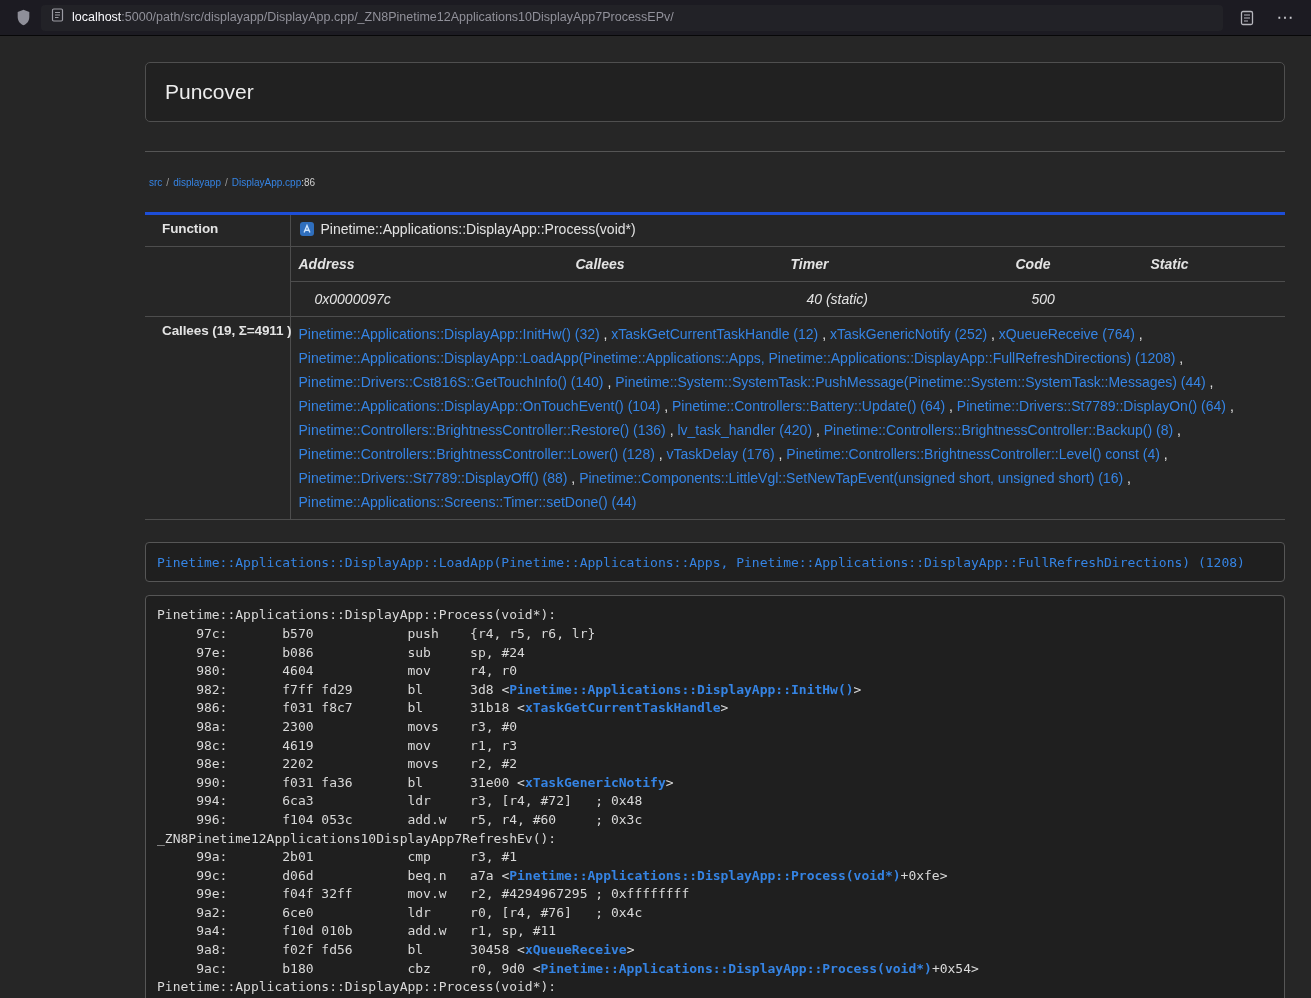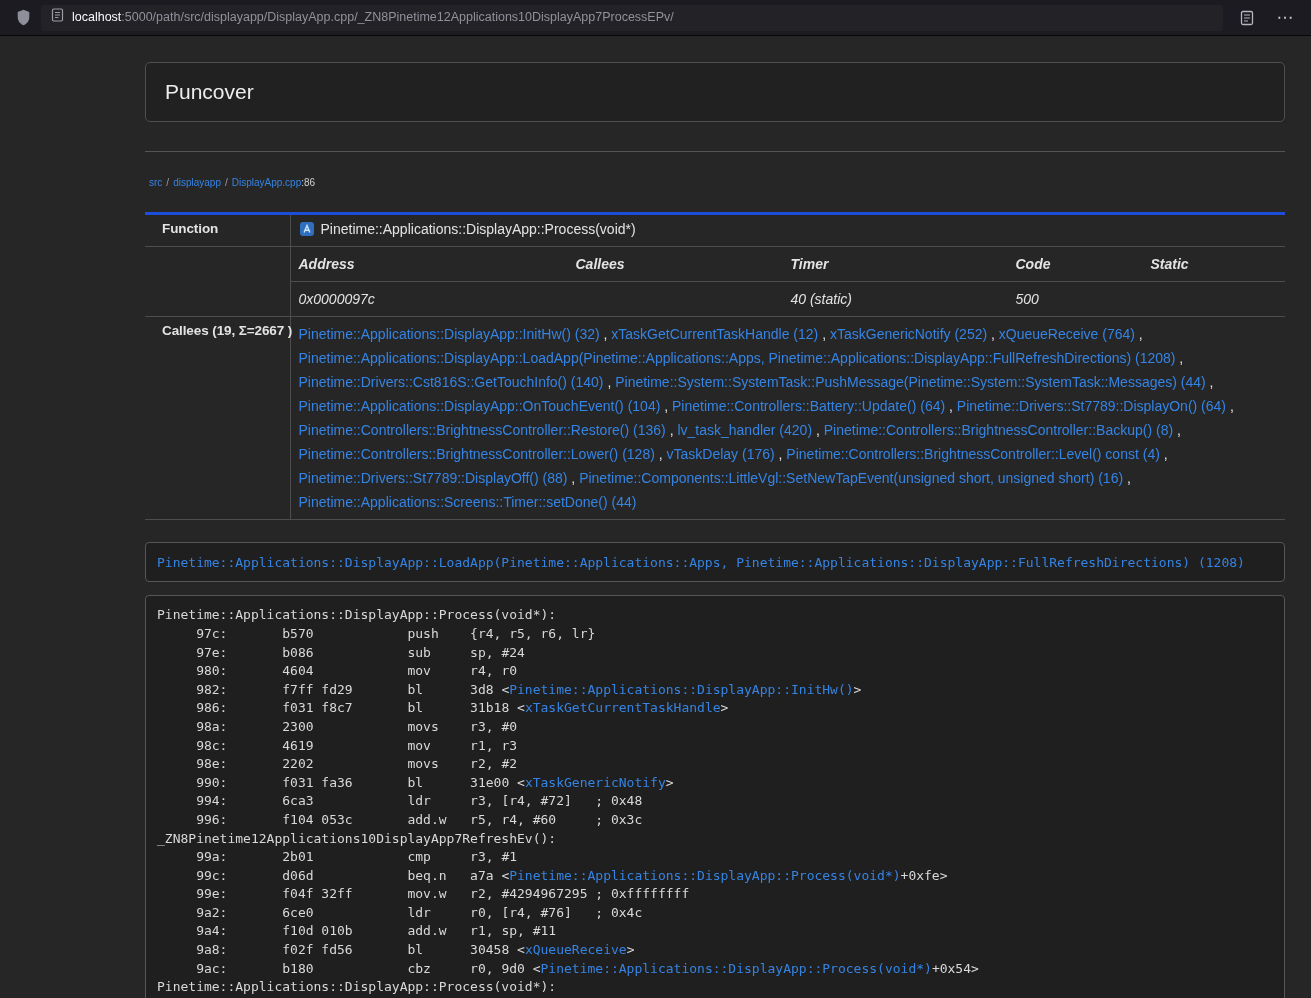--- a/index.html
+++ b/index.html
@@ -50,40 +50,40 @@
   }
   th.lcol {
     font-weight: bold; font-size: 13.5px; letter-spacing: -0.1px;
     padding: 4px 4px 4px 17px; border-right: 1px solid #4d4d4d; white-space: nowrap;
   }
   td.vcol { padding: 4px 8px; }
   td.nopad { padding: 0; }
 
   table.ntable { width: 100%; border-collapse: collapse; table-layout: fixed; font-style: italic; }
   .ntable th { font-weight: bold; padding: 7px 8px; border-bottom: 1px solid #4d4d4d; text-align: left; }
-  .ntable td { padding: 7px 8px; }
+  .ntable td { padding: 7px 24px; }
 
   td.callees { line-height: 24px; padding: 5px 8px; }
   td.callees a { white-space: nowrap; }
 
   .micon { display: inline-block; vertical-align: -3px; margin-right: 6px; }
 
   .panel {
     margin-top: 22px; background: #1f1f1f; border: 1px solid #565656;
     border-radius: 4px; padding: 9px 11px;
   }
   .panel a { font-family: "DejaVu Sans Mono", monospace; font-size: 13px; line-height: 18px; }
 
   pre.code {
     margin: 13px 0 0; background: #1f1f1f; border: 1px solid #565656;
     border-radius: 4px; padding: 10px 11px;
     font-family: "DejaVu Sans Mono", monospace; font-size: 13px; line-height: 18.6px;
     color: #d9d9d9; white-space: pre; tab-size: 8; -moz-tab-size: 8; overflow: hidden;
   }
-  pre.code a { color: #3584e4; }
+  pre.code a { color: #3584e4; font-weight: bold; }
 </style>
 </head>
 <body>
 
 <div class="chrome">
   <span class="shield">
     <svg width="15" height="17" viewBox="0 0 16 18">
         <path d="M8 0.8 L14.2 3 V8.2 C14.2 12.8 11.6 15.9 8 17.2 C4.4 15.9 1.8 12.8 1.8 8.2 V3 Z" fill="#8f8f99"></path>
       </svg>
   </span>
@@ -158,21 +158,21 @@
                 <td></td>
                 <td>40 (static)</td>
                 <td>500</td>
                 <td></td>
               </tr>
             </tbody>
           </table>
         </td>
       </tr>
       <tr>
-        <th class="lcol">Callees (19, Σ=2667 )</th>
+        <th class="lcol">Callees (19, Σ=4911 )</th>
         <td class="vcol callees"><a href="#">Pinetime::Applications::DisplayApp::InitHw() (32)</a> , <a href="#">xTaskGetCurrentTaskHandle (12)</a> , <a href="#">xTaskGenericNotify (252)</a> , <a href="#">xQueueReceive (764)</a> , <a href="#">Pinetime::Applications::DisplayApp::LoadApp(Pinetime::Applications::Apps, Pinetime::Applications::DisplayApp::FullRefreshDirections) (1208)</a> , <a href="#">Pinetime::Drivers::Cst816S::GetTouchInfo() (140)</a> , <a href="#">Pinetime::System::SystemTask::PushMessage(Pinetime::System::SystemTask::Messages) (44)</a> , <a href="#">Pinetime::Applications::DisplayApp::OnTouchEvent() (104)</a> , <a href="#">Pinetime::Controllers::Battery::Update() (64)</a> , <a href="#">Pinetime::Drivers::St7789::DisplayOn() (64)</a> , <a href="#">Pinetime::Controllers::BrightnessController::Restore() (136)</a> , <a href="#">lv_task_handler (420)</a> , <a href="#">Pinetime::Controllers::BrightnessController::Backup() (8)</a> , <a href="#">Pinetime::Controllers::BrightnessController::Lower() (128)</a> , <a href="#">vTaskDelay (176)</a> , <a href="#">Pinetime::Controllers::BrightnessController::Level() const (4)</a> , <a href="#">Pinetime::Drivers::St7789::DisplayOff() (88)</a> , <a href="#">Pinetime::Components::LittleVgl::SetNewTapEvent(unsigned short, unsigned short) (16)</a> , <a href="#">Pinetime::Applications::Screens::Timer::setDone() (44)</a></td>
       </tr>
     </tbody>
   </table>
 
   <div class="panel">
     <a href="#">Pinetime::Applications::DisplayApp::LoadApp(Pinetime::Applications::Apps, Pinetime::Applications::DisplayApp::FullRefreshDirections) (1208)</a>
   </div>
 
   <pre class="code">Pinetime::Applications::DisplayApp::Process(void*):

